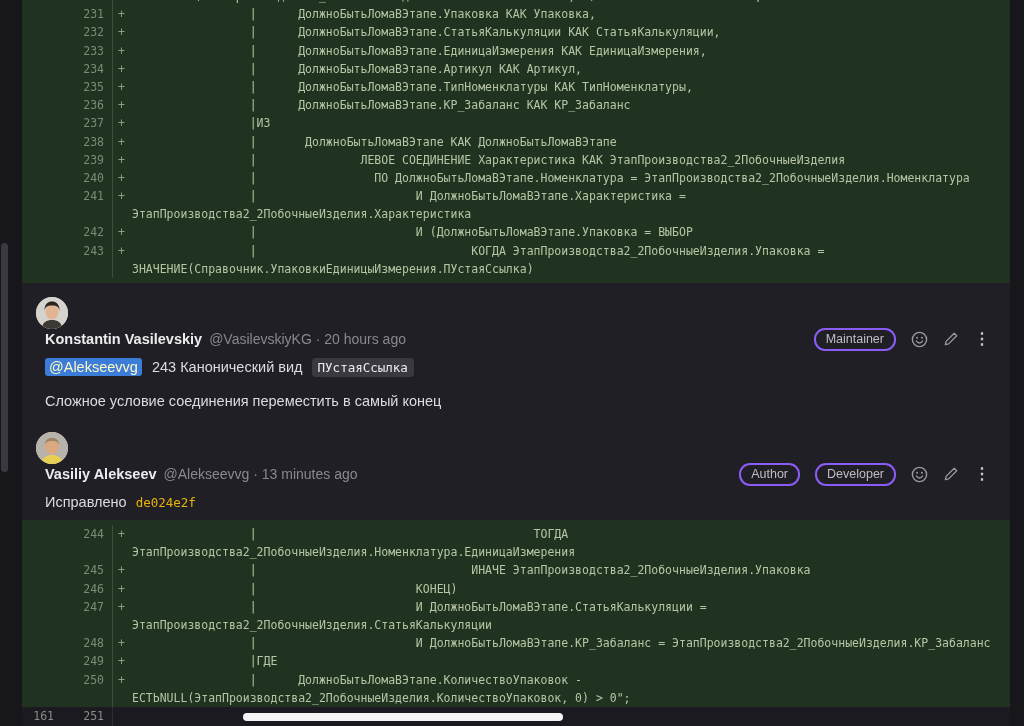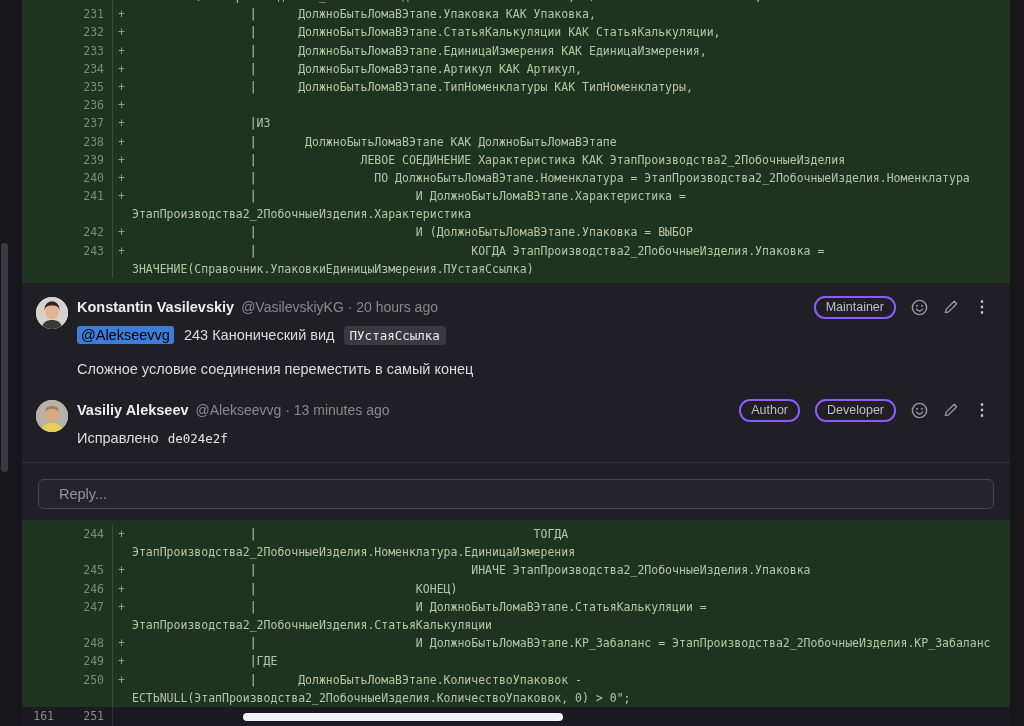--- a/index.html
+++ b/index.html
@@ -28,39 +28,39 @@
   
   .bottom-bar{position:absolute;left:22px;top:707px;width:988px;height:19px;background:#1b1a20;}
   .bottom-bar .crow{height:19px;line-height:19px;}
   .bottom-bar .ln{color:#878c85;}
   .bottom-bar .mk{border-left:1px solid #2e2d33;color:transparent;}
   .h-thumb{position:absolute;left:221px;top:6px;width:320px;height:7.5px;border-radius:4px;background:#f5f5f5;}
 
   
   .comments{position:absolute;left:22px;top:283px;width:988px;height:237px;background:#201f25;
             box-sizing:border-box;padding-top:8px;overflow:hidden;}
-  .comment{display:flex;padding:0 20px 0 14px;}
+  .comment{display:flex;padding:0 20px 0 14px;flex-direction:column;}
   .comment.first{margin-top:6px;}
   .comment.second{margin-top:22px;}
   .avatar{flex:none;width:32px;height:32px;border-radius:50%;overflow:hidden;background:#cfccc7;cursor:pointer;}
   .c-main{flex:1;margin-left:9px;min-width:0;}
   .c-head{display:flex;align-items:center;height:20px;}
   .c-name{font-size:14.5px;font-weight:bold;color:#ececef;cursor:pointer;}
   .c-meta{font-size:14px;color:#89888d;margin-left:7px;}
   .c-actions{margin-left:auto;display:flex;align-items:center;gap:15px;}
   .badge{border:2px solid #8b5cf6;border-radius:11px;padding:2px 10px 3px;font-size:12.5px;color:#bfbec4;}
   .icon-btn{color:#9a99a1;display:flex;align-items:center;cursor:pointer;background:none;border:none;padding:0;}
   .kebab{font-size:16px;letter-spacing:0;line-height:1;color:#c6c5ca;font-weight:bold;}
   .c-body{margin-top:8px;font-size:14.5px;color:#dcdcde;line-height:20px;}
-  .mention{background:#3b7dd8;color:#000000;border-radius:3px;padding:1px 4px;cursor:pointer;}
+  .mention{background:#3b7dd8;color:#fef9c3;border-radius:3px;padding:1px 4px;cursor:pointer;}
   .codechip{background:#3a393f;color:#ececef;border-radius:4px;padding:2px 6px;margin-left:5px;
             font-family:"DejaVu Sans Mono",monospace;font-size:12.5px;}
   .after-mention{margin-left:6px;}
   .c-para{margin-top:14px;font-size:14.5px;color:#dcdcde;line-height:18px;}
-  .commit-link{color:#e5e5e5;font-family:"DejaVu Sans Mono",monospace;font-size:12.5px;margin-left:5px;cursor:pointer;}
+  .commit-link{color:#eab308;font-family:"DejaVu Sans Mono",monospace;font-size:12.5px;margin-left:5px;cursor:pointer;}
 
   
   .reply-wrap{border-top:1px solid #34333a;margin-top:13px;padding:16px;}
   .reply-input{width:956px;box-sizing:border-box;height:30px;background:#242329;border:1px solid #45444b;
                border-radius:6px;padding:0 20px;color:#dcdcde;font-size:14.5px;font-family:"Liberation Sans",sans-serif;}
   .reply-input::placeholder{color:#95949b;}
 </style>
 </head>
 <body>
 
@@ -76,21 +76,21 @@
       <span class="ln new"></span>
       <span class="mk"></span>
       <span class="ct"> ЕСТЬNULL(ЭтапПроизводства2_2ПобочныеИзделия.КоличествоУпаковок, 0) КАК КоличествоУпаковок,</span>
     </div>
     <div id="top-rows">
         <div class="crow"><span class="ln old"></span><span class="ln new">231</span><span class="mk">+</span><span class="ct">                 |      ДолжноБытьЛомаВЭтапе.Упаковка КАК Упаковка,</span></div>
         <div class="crow"><span class="ln old"></span><span class="ln new">232</span><span class="mk">+</span><span class="ct">                 |      ДолжноБытьЛомаВЭтапе.СтатьяКалькуляции КАК СтатьяКалькуляции,</span></div>
         <div class="crow"><span class="ln old"></span><span class="ln new">233</span><span class="mk">+</span><span class="ct">                 |      ДолжноБытьЛомаВЭтапе.ЕдиницаИзмерения КАК ЕдиницаИзмерения,</span></div>
         <div class="crow"><span class="ln old"></span><span class="ln new">234</span><span class="mk">+</span><span class="ct">                 |      ДолжноБытьЛомаВЭтапе.Артикул КАК Артикул,</span></div>
         <div class="crow"><span class="ln old"></span><span class="ln new">235</span><span class="mk">+</span><span class="ct">                 |      ДолжноБытьЛомаВЭтапе.ТипНоменклатуры КАК ТипНоменклатуры,</span></div>
-        <div class="crow"><span class="ln old"></span><span class="ln new">236</span><span class="mk">+</span></div>
+        <div class="crow"><span class="ln old"></span><span class="ln new">236</span><span class="mk">+</span><span class="ct">                 |      ДолжноБытьЛомаВЭтапе.КР_Забаланс КАК КР_Забаланс</span></div>
         <div class="crow"><span class="ln old"></span><span class="ln new">237</span><span class="mk">+</span><span class="ct">                 |ИЗ</span></div>
         <div class="crow"><span class="ln old"></span><span class="ln new">238</span><span class="mk">+</span><span class="ct">                 |       ДолжноБытьЛомаВЭтапе КАК ДолжноБытьЛомаВЭтапе</span></div>
         <div class="crow"><span class="ln old"></span><span class="ln new">239</span><span class="mk">+</span><span class="ct">                 |               ЛЕВОЕ СОЕДИНЕНИЕ Характеристика КАК ЭтапПроизводства2_2ПобочныеИзделия</span></div>
         <div class="crow"><span class="ln old"></span><span class="ln new">240</span><span class="mk">+</span><span class="ct">                 |                 ПО ДолжноБытьЛомаВЭтапе.Номенклатура = ЭтапПроизводства2_2ПобочныеИзделия.Номенклатура</span></div>
         <div class="crow"><span class="ln old"></span><span class="ln new">241</span><span class="mk">+</span><span class="ct">                 |                       И ДолжноБытьЛомаВЭтапе.Характеристика =</span></div>
         <div class="crow"><span class="ln old"></span><span class="ln new"></span><span class="mk"></span><span class="ct">ЭтапПроизводства2_2ПобочныеИзделия.Характеристика</span></div>
         <div class="crow"><span class="ln old"></span><span class="ln new">242</span><span class="mk">+</span><span class="ct">                 |                       И (ДолжноБытьЛомаВЭтапе.Упаковка = ВЫБОР</span></div>
         <div class="crow"><span class="ln old"></span><span class="ln new">243</span><span class="mk">+</span><span class="ct">                 |                               КОГДА ЭтапПроизводства2_2ПобочныеИзделия.Упаковка =</span></div>
         <div class="crow"><span class="ln old"></span><span class="ln new"></span><span class="mk"></span><span class="ct">ЗНАЧЕНИЕ(Справочник.УпаковкиЕдиницыИзмерения.ПУстаяСсылка)</span></div>
       </div>

